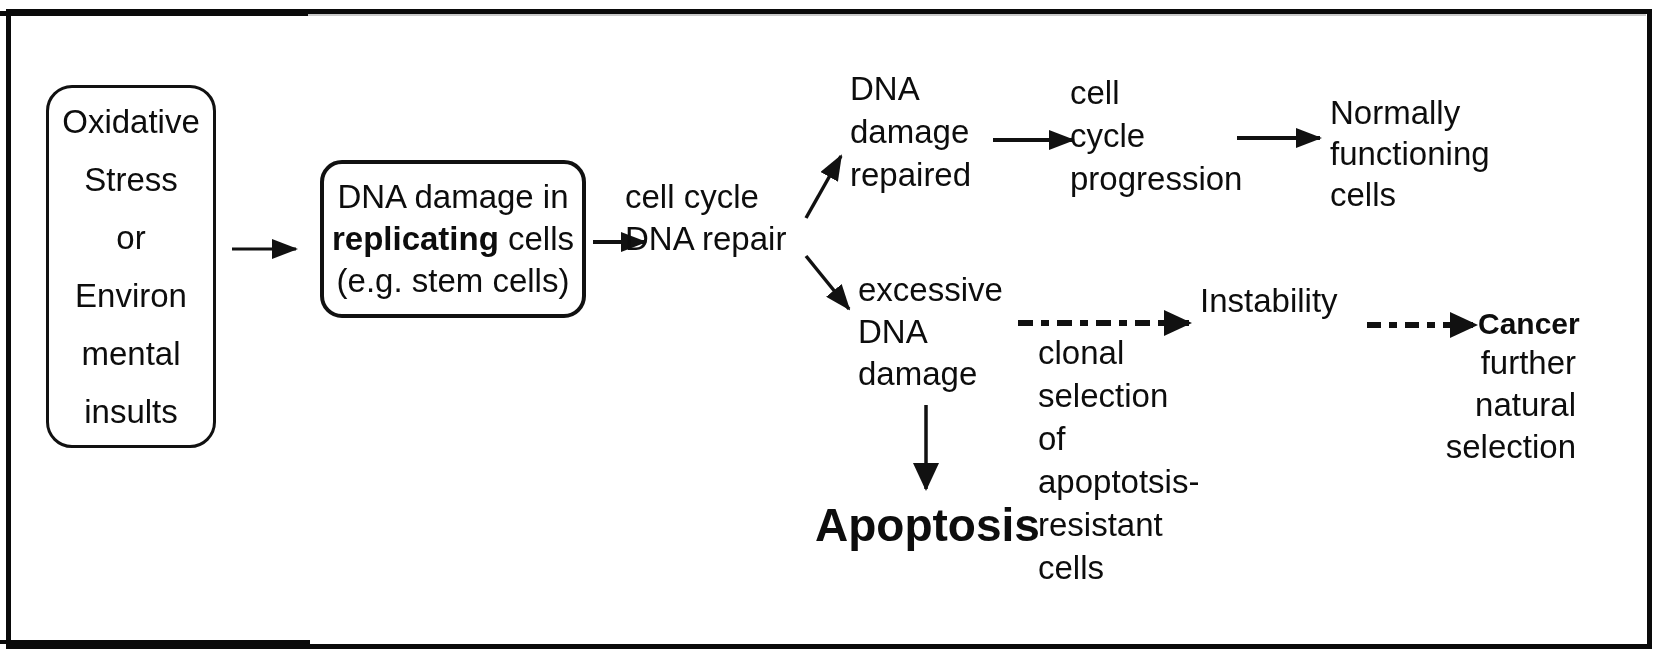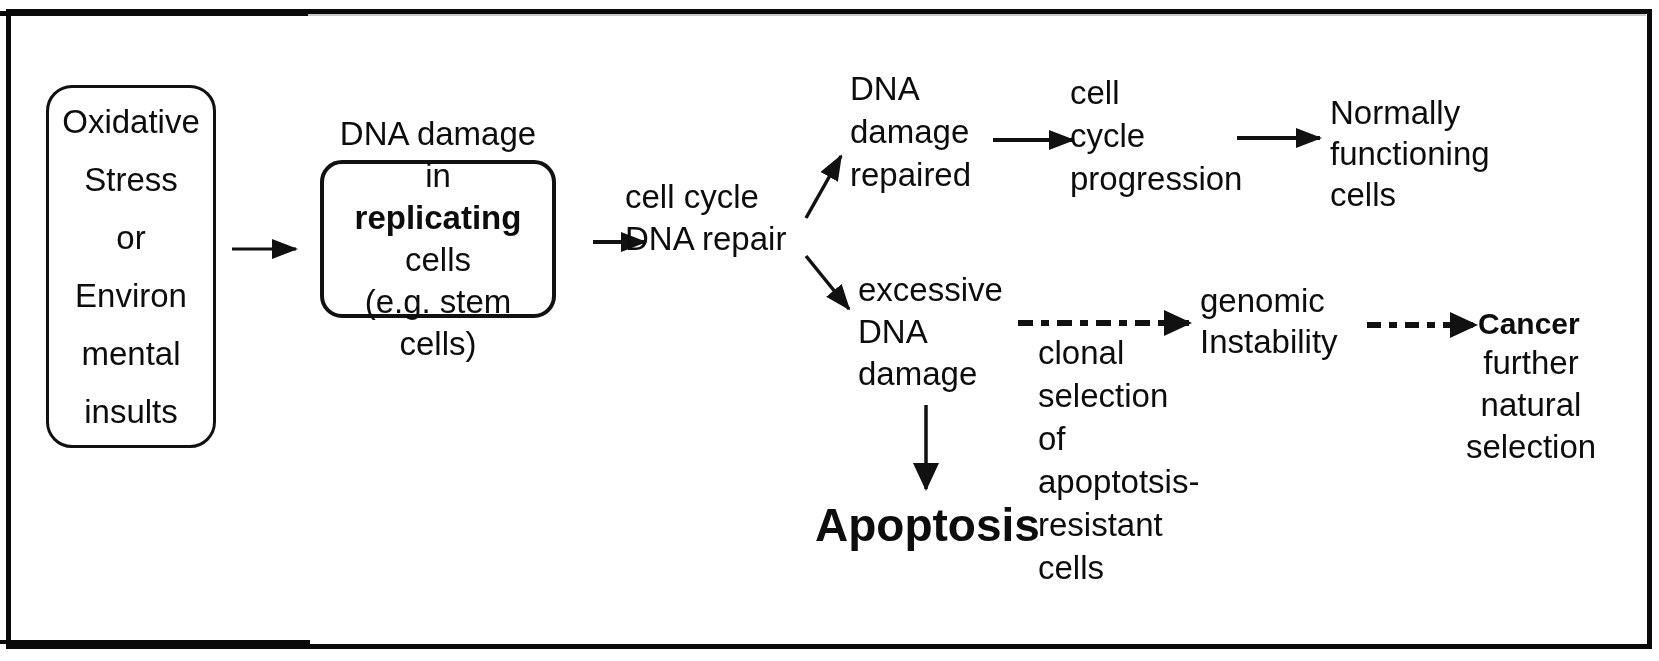--- a/index.html
+++ b/index.html
@@ -26,33 +26,33 @@
   .rbox{
     position:absolute;display:flex;flex-direction:column;justify-content:center;
     text-align:center;background:#ffffff;box-sizing:border-box;
   }
   #oxidative-box{
     left:46px;top:85px;width:170px;height:363px;
     border:3px solid #111;border-radius:26px;
     font-size:33px;line-height:58px;
   }
   #dna-box{
-    left:320px;top:160px;width:236px;height:158px;
+    left:320px;top:160px;width:266px;height:158px;
     border:4px solid #111;border-radius:22px;
     font-size:33px;line-height:42px;
   }
   #cell-cycle-arrest{left:625px;top:176px;width:200px;}
   #dna-repaired{left:850px;top:67px;width:140px;line-height:43px;}
   #cell-cycle-progression{left:1070px;top:71px;width:180px;line-height:43px;}
   #normally-functioning{left:1330px;top:76px;width:170px;line-height:41px;margin-top:16px;}
   #excessive-dna{left:858px;top:269px;width:158px;}
   #apoptosis{left:815px;top:500px;width:210px;font-size:46px;font-weight:bold;line-height:50px;}
   #clonal-label{left:1038px;top:331px;width:155px;line-height:43px;}
   #genomic-instability{left:1200px;top:280px;width:155px;line-height:41px;}
-  #further-label{left:1446px;top:342px;width:170px;text-align:center;}
+  #further-label{left:1406px;top:342px;width:170px;text-align:right;}
   #cancer{left:1478px;top:300px;width:170px;font-size:30px;font-weight:bold;line-height:48px;}
   #arrows{position:absolute;left:0;top:0;pointer-events:none;}
 </style>
 </head>
 <body>
 
 <div id="canvas">
 
   <div class="frame"></div>
   <div class="frame-seg" style="left:0;top:11px;width:310px;height:5px;"></div>
@@ -128,21 +128,20 @@
   <div id="clonal-label" class="node">
     <span class="line">clonal</span>
     <span class="line">selection</span>
     <span class="line">of</span>
     <span class="line">apoptotsis-</span>
     <span class="line">resistant</span>
     <span class="line">cells</span>
   </div>
 
   <div id="genomic-instability" class="node">
-    <span class="line">genomic</span>
     <span class="line">Instability</span>
   </div>
 
   <div id="further-label" class="node">
     <span class="line">further</span>
     <span class="line">natural</span>
     <span class="line">selection</span>
   </div>
 
   <div id="cancer" class="node">Cancer</div>

